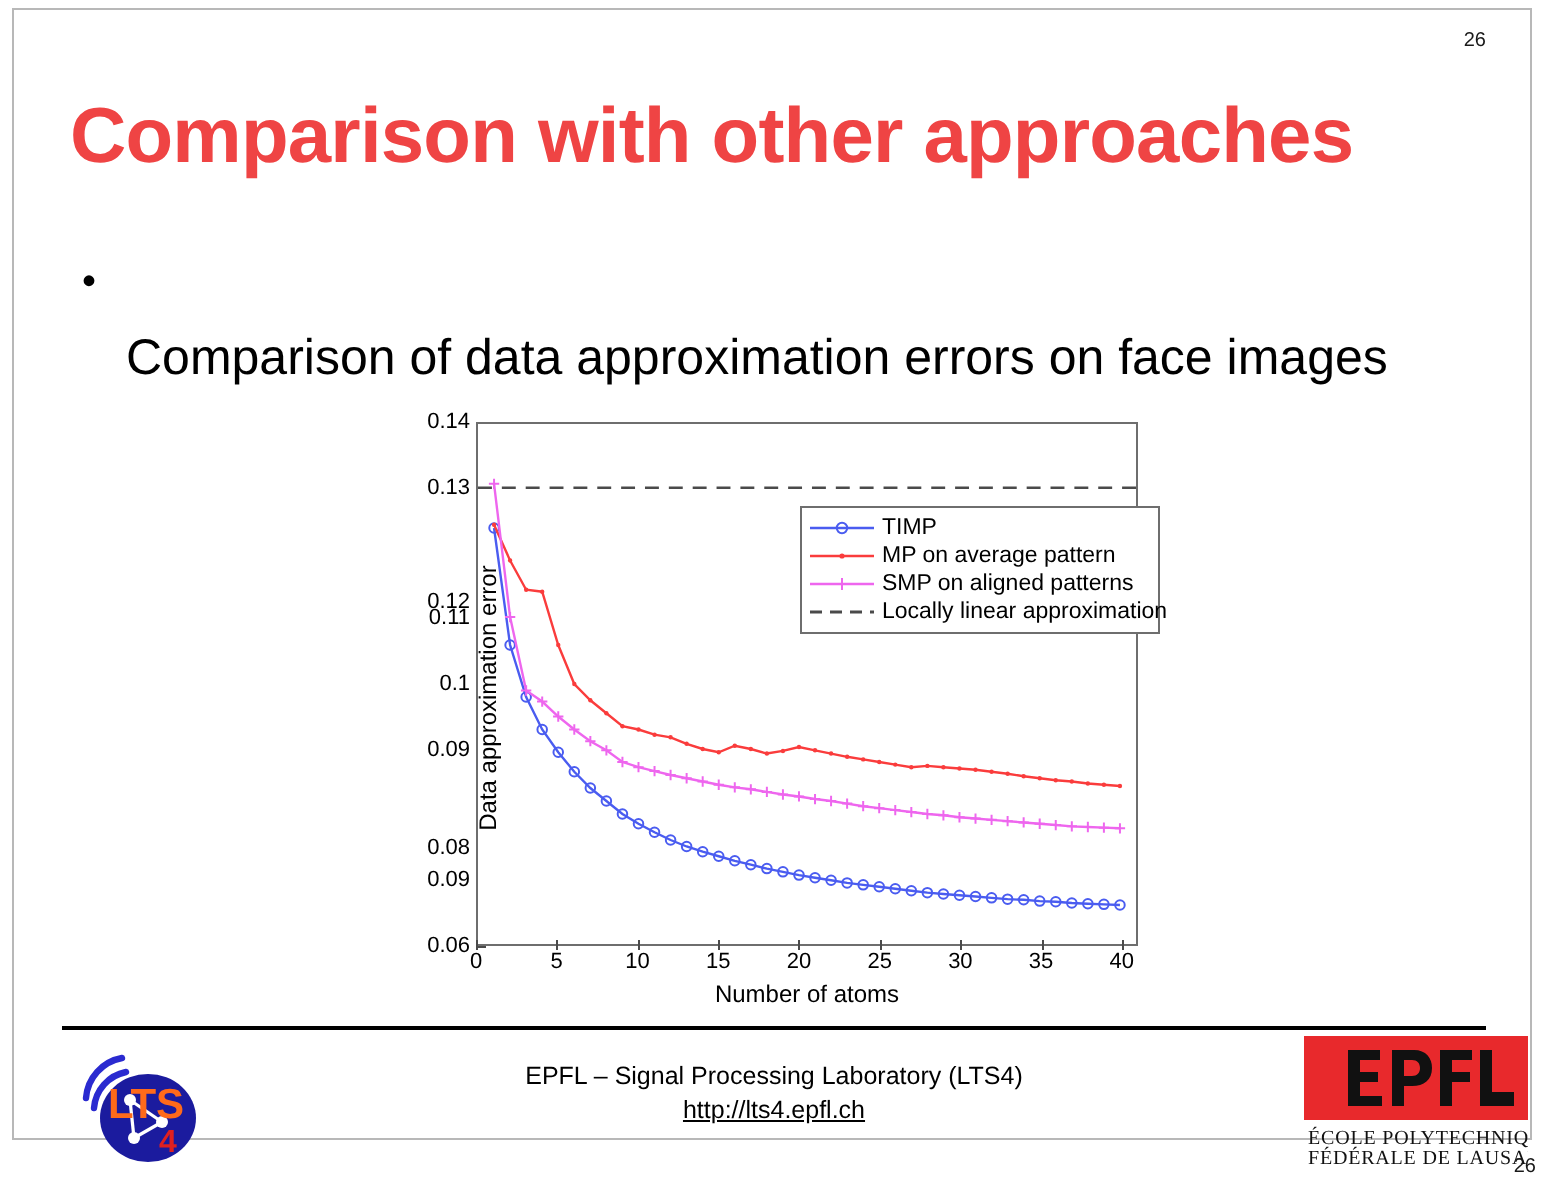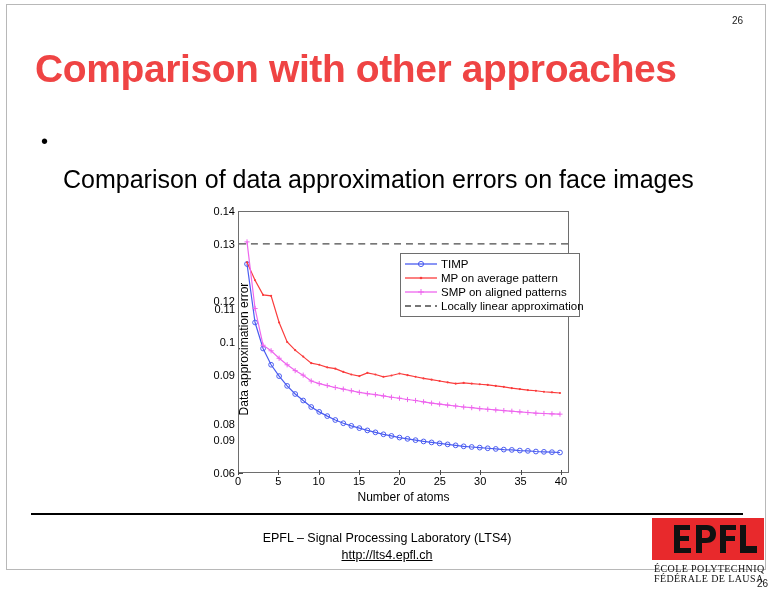--- a/index.html
+++ b/index.html
@@ -456,20 +456,42 @@
               <line x1="1" y1="6" x2="33" y2="6" stroke="#4a4a4a" stroke-width="1.4" stroke-dasharray="6,4"></line>
             </svg>
           </span>
           <span>Locally linear approximation</span>
         </div>
       </div>
   </div>
 
   <div id="footer-rule"></div>
 
+  <div id="lts4-logo">
+    <svg viewBox="0 0 70 62" width="70" height="62">
+      <g stroke="#2a2ad0" stroke-width="3.2" fill="none" stroke-linecap="round">
+        <path d="M6 26 A 22 22 0 0 1 24 6"></path>
+        <path d="M10 31 A 20 20 0 0 1 26 13"></path>
+        <path d="M15 35 A 17 17 0 0 1 29 20"></path>
+      </g>
+      <ellipse cx="37" cy="36" rx="24" ry="22" fill="#1b1b9e"></ellipse>
+      <g fill="#ffffff">
+        <circle cx="28" cy="27" r="3"></circle>
+        <circle cx="44" cy="38" r="3"></circle>
+        <circle cx="30" cy="46" r="3"></circle>
+      </g>
+      <g stroke="#ffffff" stroke-width="1.6" fill="none">
+        <line x1="28" y1="27" x2="44" y2="38"></line>
+        <line x1="44" y1="38" x2="30" y2="46"></line>
+        <line x1="30" y1="46" x2="28" y2="27"></line>
+      </g>
+      <text x="36" y="36" font-family="Liberation Sans, sans-serif" font-size="21" font-weight="bold" fill="#ff6a1a" text-anchor="middle">LTS</text>
+      <text x="47" y="53" font-family="Liberation Sans, sans-serif" font-size="16" font-weight="bold" fill="#e02020" text-anchor="middle">4</text>
+    </svg>
+  </div>
 
   <div id="footer-text">
     <div>EPFL – Signal Processing Laboratory (LTS4)</div>
     <a id="footer-link" href="#">http://lts4.epfl.ch</a>
   </div>
 
   <div id="epfl-logo">
     <svg viewBox="0 0 112 66" width="112" height="66">
       <rect x="0" y="0" width="112" height="42" fill="#e8292c"></rect>
       <g fill="#111111">

